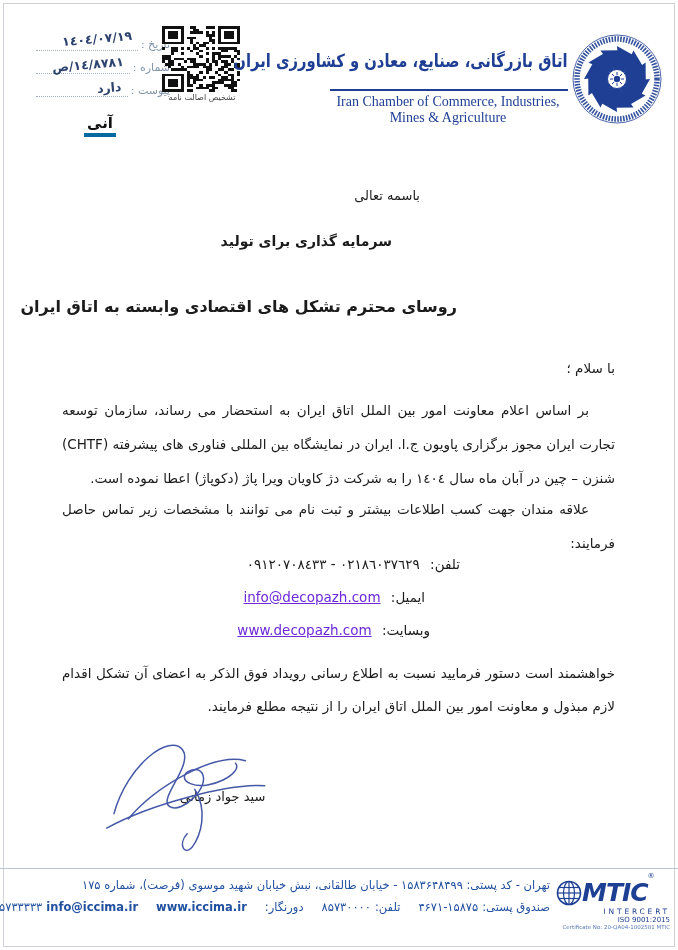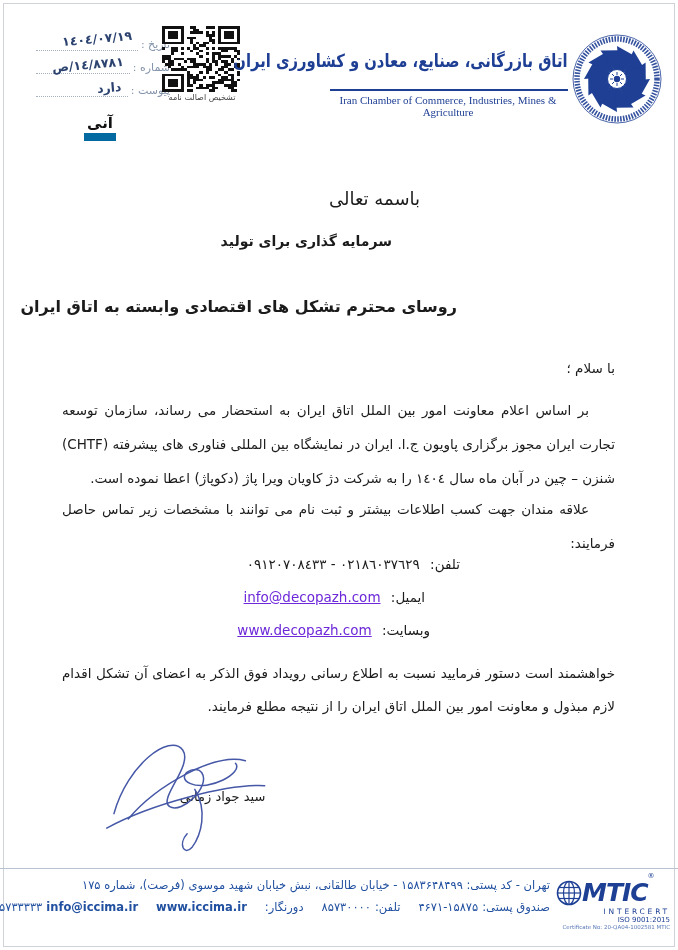--- a/index.html
+++ b/index.html
@@ -10,38 +10,38 @@
 
   
   .meta { position: absolute; left: 36px; top: 28px; width: 134px; direction: rtl; }
   .meta-row { display: flex; align-items: flex-end; height: 23px; }
   .meta-label { font-size: 11px; color: #8494ab; white-space: nowrap; padding-left: 3px; }
   .meta-dots { flex: 1; border-bottom: 1px dotted #a4b0c0; position: relative; height: 14px; }
   .meta-value { position: absolute; right: 6px; bottom: 1px; white-space: nowrap;
                 color: #2c4370; font-weight: bold; font-size: 12.5px; transform: rotate(-5deg); }
   .meta-row.r1 .meta-value { bottom: 4px; }
   .stamp-ani { position: absolute; left: 84px; top: 114px; font-size: 15px; font-weight: bold;
-               color: #111; border-bottom: 8px solid #0369a1; padding: 0 3px 1px; }
+               color: #111; border-bottom: 4px solid #0369a1; padding: 0 3px 1px; }
 
   
   .qr { position: absolute; left: 162px; top: 26px; width: 80px; text-align: center; }
   .qr svg { display: block; }
   .qr-caption { font-size: 8px; color: #444; margin-top: 1px; direction: rtl; }
 
   
   .brand-fa { position: absolute; right: 110px; top: 50px; direction: rtl; white-space: nowrap;
               font-size: 18px; font-weight: bold; color: #1e3f94;
               transform: scaleX(.82); transform-origin: right center; }
   .brand-rule { position: absolute; left: 330px; top: 89px; width: 238px; height: 1.5px; background: #1e3f94; }
   .brand-en { position: absolute; left: 326px; top: 94px; width: 244px; text-align: center;
-              font-family: "Liberation Serif", serif; font-size: 11px; color: #1e3f94; }
+              font-family: "Liberation Serif", serif; font-size: 14px; color: #1e3f94; }
   .emblem { position: absolute; left: 572px; top: 34px; width: 90px; height: 90px; }
 
   
-  .besmele   { position: absolute; right: 258px; top: 188px; font-size: 18px; direction: rtl; }
+  .besmele   { position: absolute; right: 258px; top: 188px; font-size: 13px; direction: rtl; }
   .subject   { position: absolute; right: 286px; top: 233px; font-size: 14px; font-weight: bold; direction: rtl; }
   .recipient { position: absolute; right: 221px; top: 288px; font-size: 16px; font-weight: bold; direction: rtl; margin-top: 9px; }
   .salutation{ position: absolute; right: 63px;  top: 360px; font-size: 13.5px; direction: rtl; }
   .para { position: absolute; left: 62px; width: 553px; direction: rtl; text-align: justify;
           font-size: 13.5px; line-height: 34px; }
   .para1 { top: 393px; text-indent: 26px; }
   .para2 { top: 492px; text-indent: 26px; }
   .para3 { top: 657px; line-height: 33px; }
   .contact-line { position: absolute; direction: rtl; font-size: 13.5px; white-space: nowrap; }
   .phone-line { right: 218px; top: 556px; }

